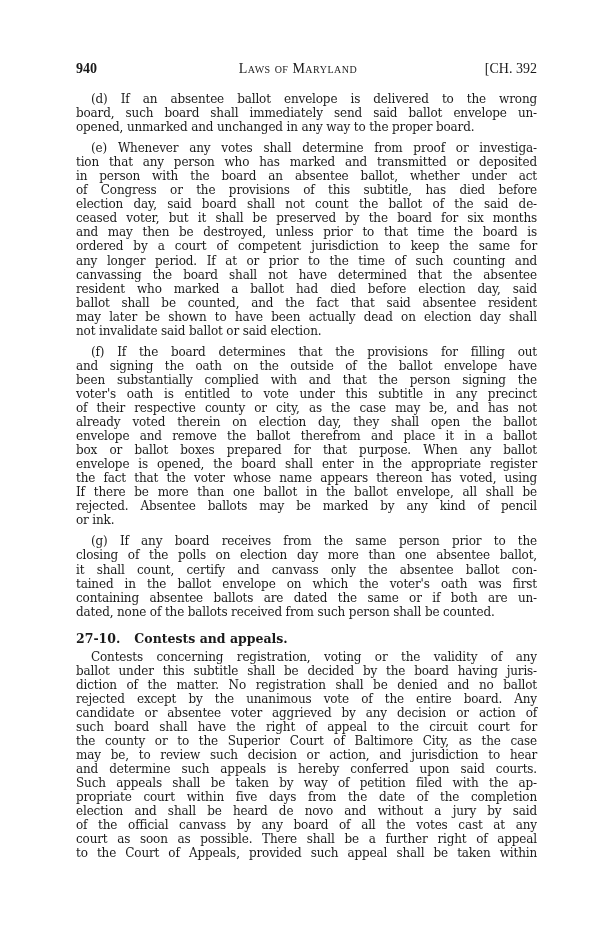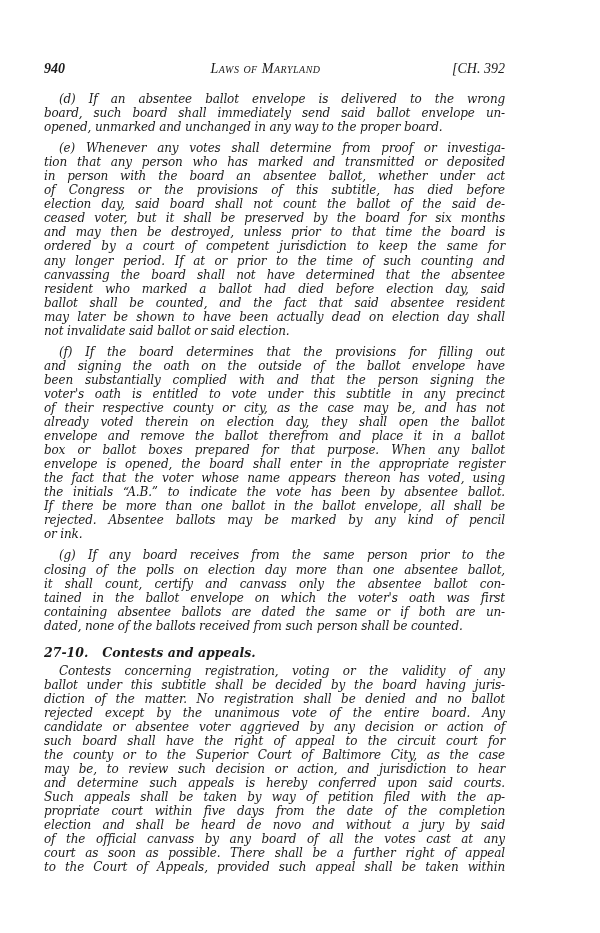--- a/index.html
+++ b/index.html
@@ -1,21 +1,20 @@
 <!DOCTYPE html>
 <html><head>
 <meta charset="utf-8">
 <style>
   html, body { margin: 0; padding: 0; background: #ffffff; }
   body { width: 600px; height: 933px; position: relative; overflow: hidden; }
   .page {
-    position: absolute; left: 44px; top: 61px; width: 461px;
+    position: absolute; left: 76px; top: 61px; width: 461px;
     font-family: "DejaVu Serif", "Liberation Serif", serif;
     color: #1a1a1a;
-    font-style: italic;
   }
   .header {
     display: flex; justify-content: space-between; align-items: baseline;
     font-size: 13px; font-weight: bold; height: 22px;
     font-family: "Liberation Serif", "DejaVu Serif", serif;
   }
   .header .title { font-variant: small-caps; font-weight: normal; letter-spacing: 0.5px; font-size: 14px; margin-left: 14px; }
   .header .chapter { font-weight: normal; font-size: 14px; }
   .header .pagenum { font-size: 14px; }
   .content { margin-top: 9px; }
@@ -71,21 +70,20 @@
       <span class="line first" style="display: block;">(f)  If the board determines that the provisions for filling out</span>
       <span class="line" style="display: block;">and signing the oath on the outside of the ballot envelope have</span>
       <span class="line" style="display: block;">been substantially complied with and that the person signing the</span>
       <span class="line" style="display: block;">voter's oath is entitled to vote under this subtitle in any precinct</span>
       <span class="line" style="display: block;">of their respective county or city, as the case may be, and has not</span>
       <span class="line" style="display: block;">already voted therein on election day, they shall open the ballot</span>
       <span class="line" style="display: block;">envelope and remove the ballot therefrom and place it in a ballot</span>
       <span class="line" style="display: block;">box or ballot boxes prepared for that purpose.  When any ballot</span>
       <span class="line" style="display: block;">envelope is opened, the board shall enter in the appropriate register</span>
       <span class="line" style="display: block;">the fact that the voter whose name appears thereon has voted, using</span>
-      <span class="line" style="display: block;">the initials “A.B.” to indicate the vote has been by absentee ballot.</span>
       <span class="line" style="display: block;">If there be more than one ballot in the ballot envelope, all shall be</span>
       <span class="line" style="display: block;">rejected.  Absentee ballots may be marked by any kind of pencil</span>
       <span class="line last" style="display: block;">or ink.</span>
     </div>
 
     <div class="para">
       <span class="line first" style="display: block;">(g)  If any board receives from the same person prior to the</span>
       <span class="line" style="display: block;">closing of the polls on election day more than one absentee ballot,</span>
       <span class="line" style="display: block;">it shall count, certify and canvass only the absentee ballot con-</span>
       <span class="line" style="display: block;">tained in the ballot envelope on which the voter's oath was first</span>

